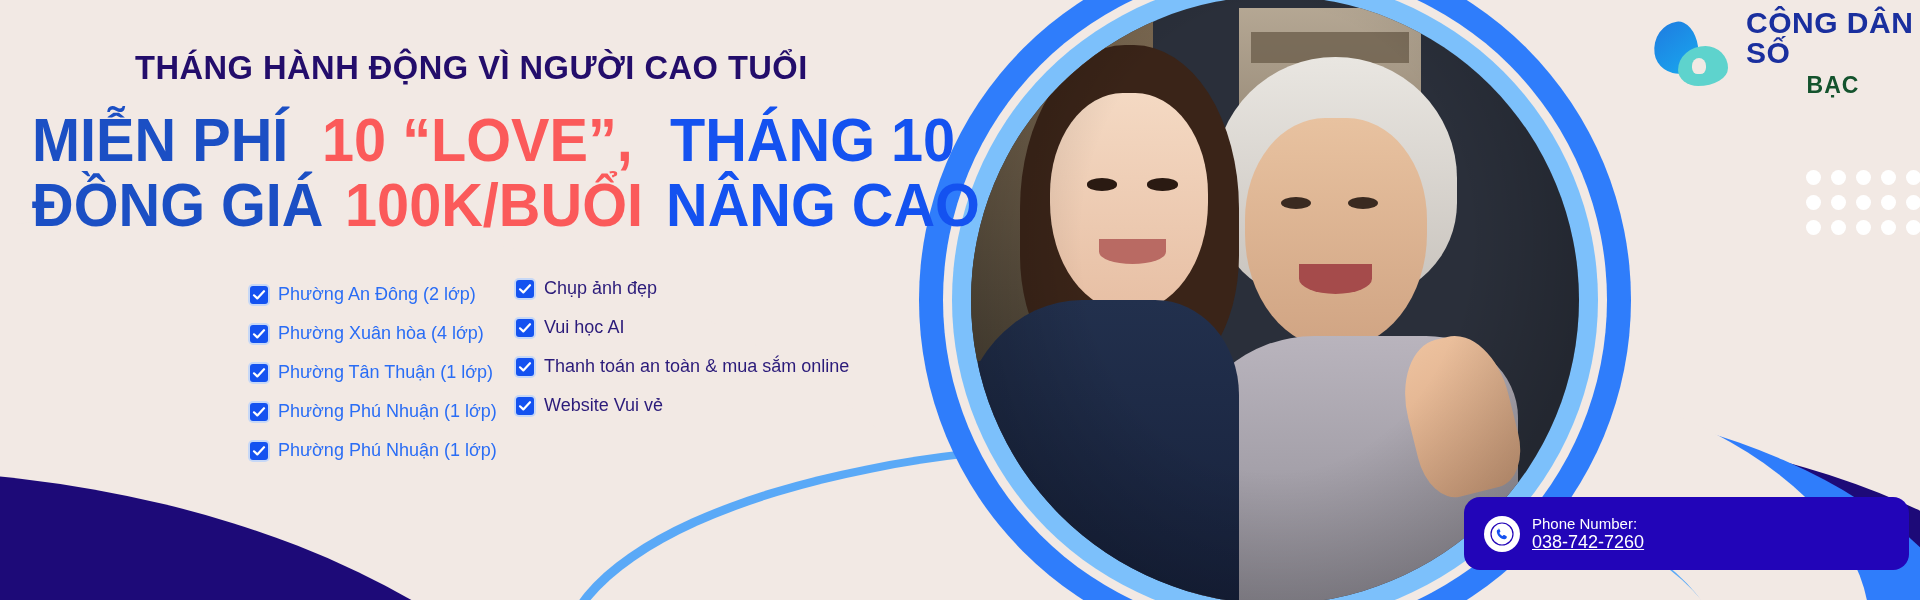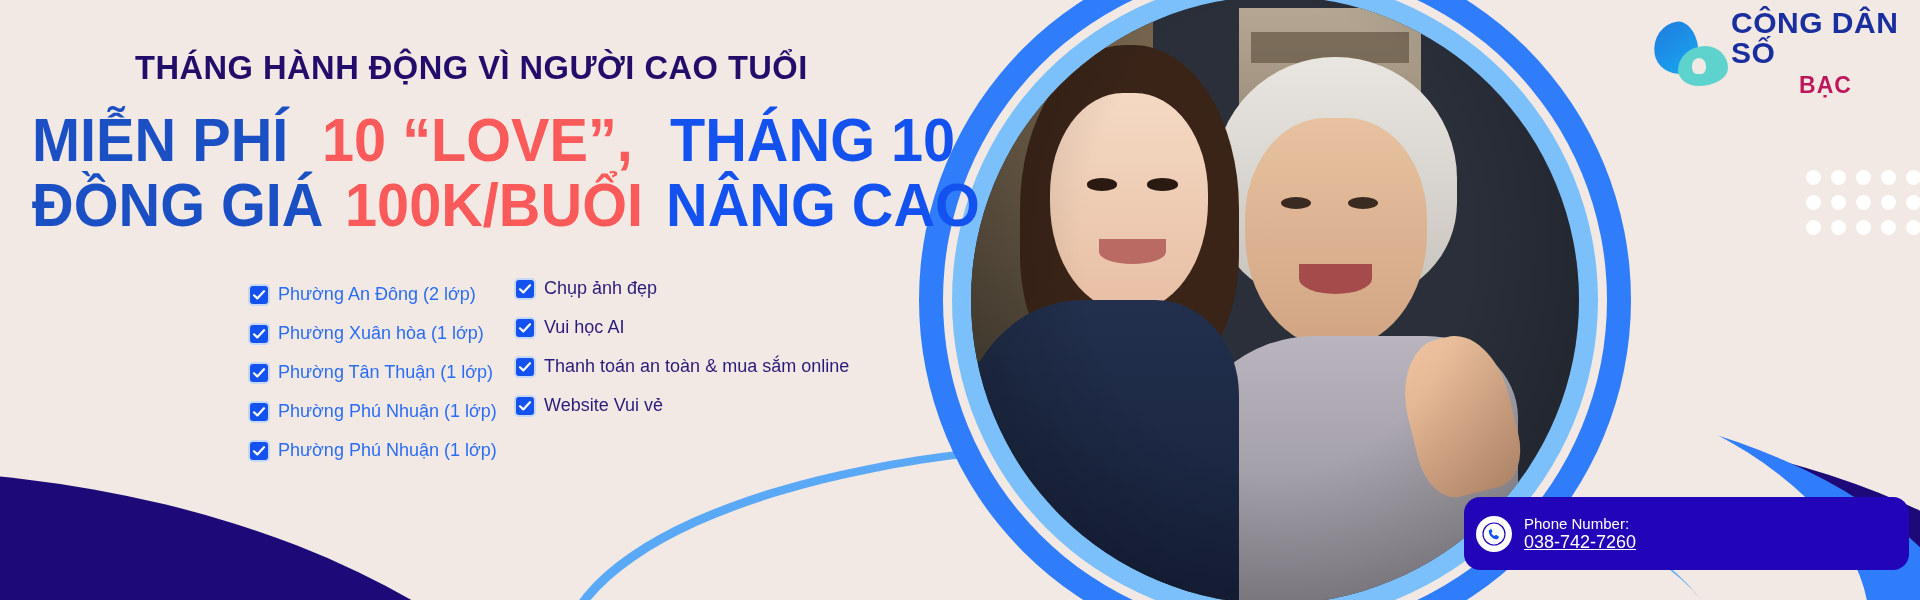--- a/index.html
+++ b/index.html
@@ -129,40 +129,40 @@
     position:absolute;inset:0;
     background:radial-gradient(ellipse at 50% 40%, rgba(0,0,0,0) 45%, rgba(0,0,0,.35) 100%);
   }
 
   
   .dotgrid{position:absolute;left:1806px;top:170px;display:grid;
     grid-template-columns:repeat(5,1fr);gap:10px 10px;}
   .dotgrid i{display:block;width:15px;height:15px;border-radius:50%;background:#ffffff;}
 
   
-  .logo{position:absolute;left:1652px;top:8px;display:flex;align-items:center;gap:5px;}
+  .logo{position:absolute;left:1652px;top:8px;display:flex;align-items:center;gap:20px;}
   .logo-mark{position:relative;width:74px;height:66px;flex:0 0 74px;}
   .logo-blob-a{
     position:absolute;left:2px;top:2px;width:44px;height:52px;
     background:linear-gradient(150deg,#1f7be0,#18a9ef);
     border-radius:60% 40% 44% 56% / 55% 52% 48% 45%;
     transform:rotate(-8deg);
   }
   .logo-blob-b{
     position:absolute;left:26px;top:26px;width:50px;height:40px;
     background:#5ed3cd;
     border-radius:55% 45% 60% 40% / 60% 55% 45% 40%;
   }
   .logo-notch{
     position:absolute;left:40px;top:38px;width:14px;height:16px;background:#f2e9e4;
     border-radius:50% 50% 40% 40%;
   }
   .logo-text{display:flex;flex-direction:column;align-items:center;line-height:1;}
   .logo-top{font-weight:bold;font-size:30px;letter-spacing:.5px;color:#1a2f9e;font-family:"Liberation Sans",sans-serif;}
-  .logo-sub{font-weight:bold;font-size:23px;color:#be185d;margin-top:6px;letter-spacing:1px;}
+  .logo-sub{font-weight:bold;font-size:23px;color:#14532d;margin-top:6px;letter-spacing:1px;}
 
   
   .kicker{
     position:absolute;left:135px;top:48px;
     font-size:34px;font-weight:bold;letter-spacing:.5px;color:#230d6b;
     font-family:"Liberation Sans",sans-serif;white-space:nowrap;
     transform:scaleX(.96);transform-origin:left center;
   }
   .headline{position:absolute;left:32px;top:110px;width:960px;}
   .hl-row{display:flex;align-items:baseline;white-space:nowrap;
@@ -187,21 +187,21 @@
   }
   .cb svg{position:absolute;left:2px;top:2px;}
   .li-txt{font-size:18px;font-family:"Liberation Sans",sans-serif;}
   .li-txt.blue{color:#2a6df5;}
   .li-txt.navy{color:#2b1b7a;}
 
   
   .contact{
     position:absolute;left:1464px;top:497px;width:445px;height:73px;
     background:#2205b8;border-radius:16px;display:flex;align-items:center;
-    padding:0 12px;box-sizing:border-box;gap:16px;
+    padding:0 20px;box-sizing:border-box;gap:16px;
   }
   .contact-item{display:flex;align-items:center;gap:12px;}
   .cicon{
     width:36px;height:36px;border-radius:50%;background:#ffffff;
     display:flex;align-items:center;justify-content:center;flex:0 0 36px;
   }
   .ctext{display:flex;flex-direction:column;line-height:1.15;color:#ffffff;
     font-family:"Liberation Sans",sans-serif;}
   .ctext .lbl{font-size:15px;}
   .ctext .val{font-size:18px;text-decoration:underline;}
@@ -304,21 +304,21 @@
           </svg>
       </span>
       <span class="li-txt blue">Phường An Đông (2 lớp)</span>
     </div>
     <div class="li">
       <span class="cb">
         <svg width="14" height="14" viewBox="0 0 14 14">
             <path d="M2 7.3 L5.3 10.4 L12 3.2" stroke="#ffffff" stroke-width="2.2" fill="none" stroke-linecap="round" stroke-linejoin="round"></path>
           </svg>
       </span>
-      <span class="li-txt blue">Phường Xuân hòa (1  lớp)</span>
+      <span class="li-txt blue">Phường Xuân hòa (4  lớp)</span>
     </div>
     <div class="li">
       <span class="cb">
         <svg width="14" height="14" viewBox="0 0 14 14">
             <path d="M2 7.3 L5.3 10.4 L12 3.2" stroke="#ffffff" stroke-width="2.2" fill="none" stroke-linecap="round" stroke-linejoin="round"></path>
           </svg>
       </span>
       <span class="li-txt blue">Phường Tân Thuận (1 lớp)</span>
     </div>
     <div class="li">

